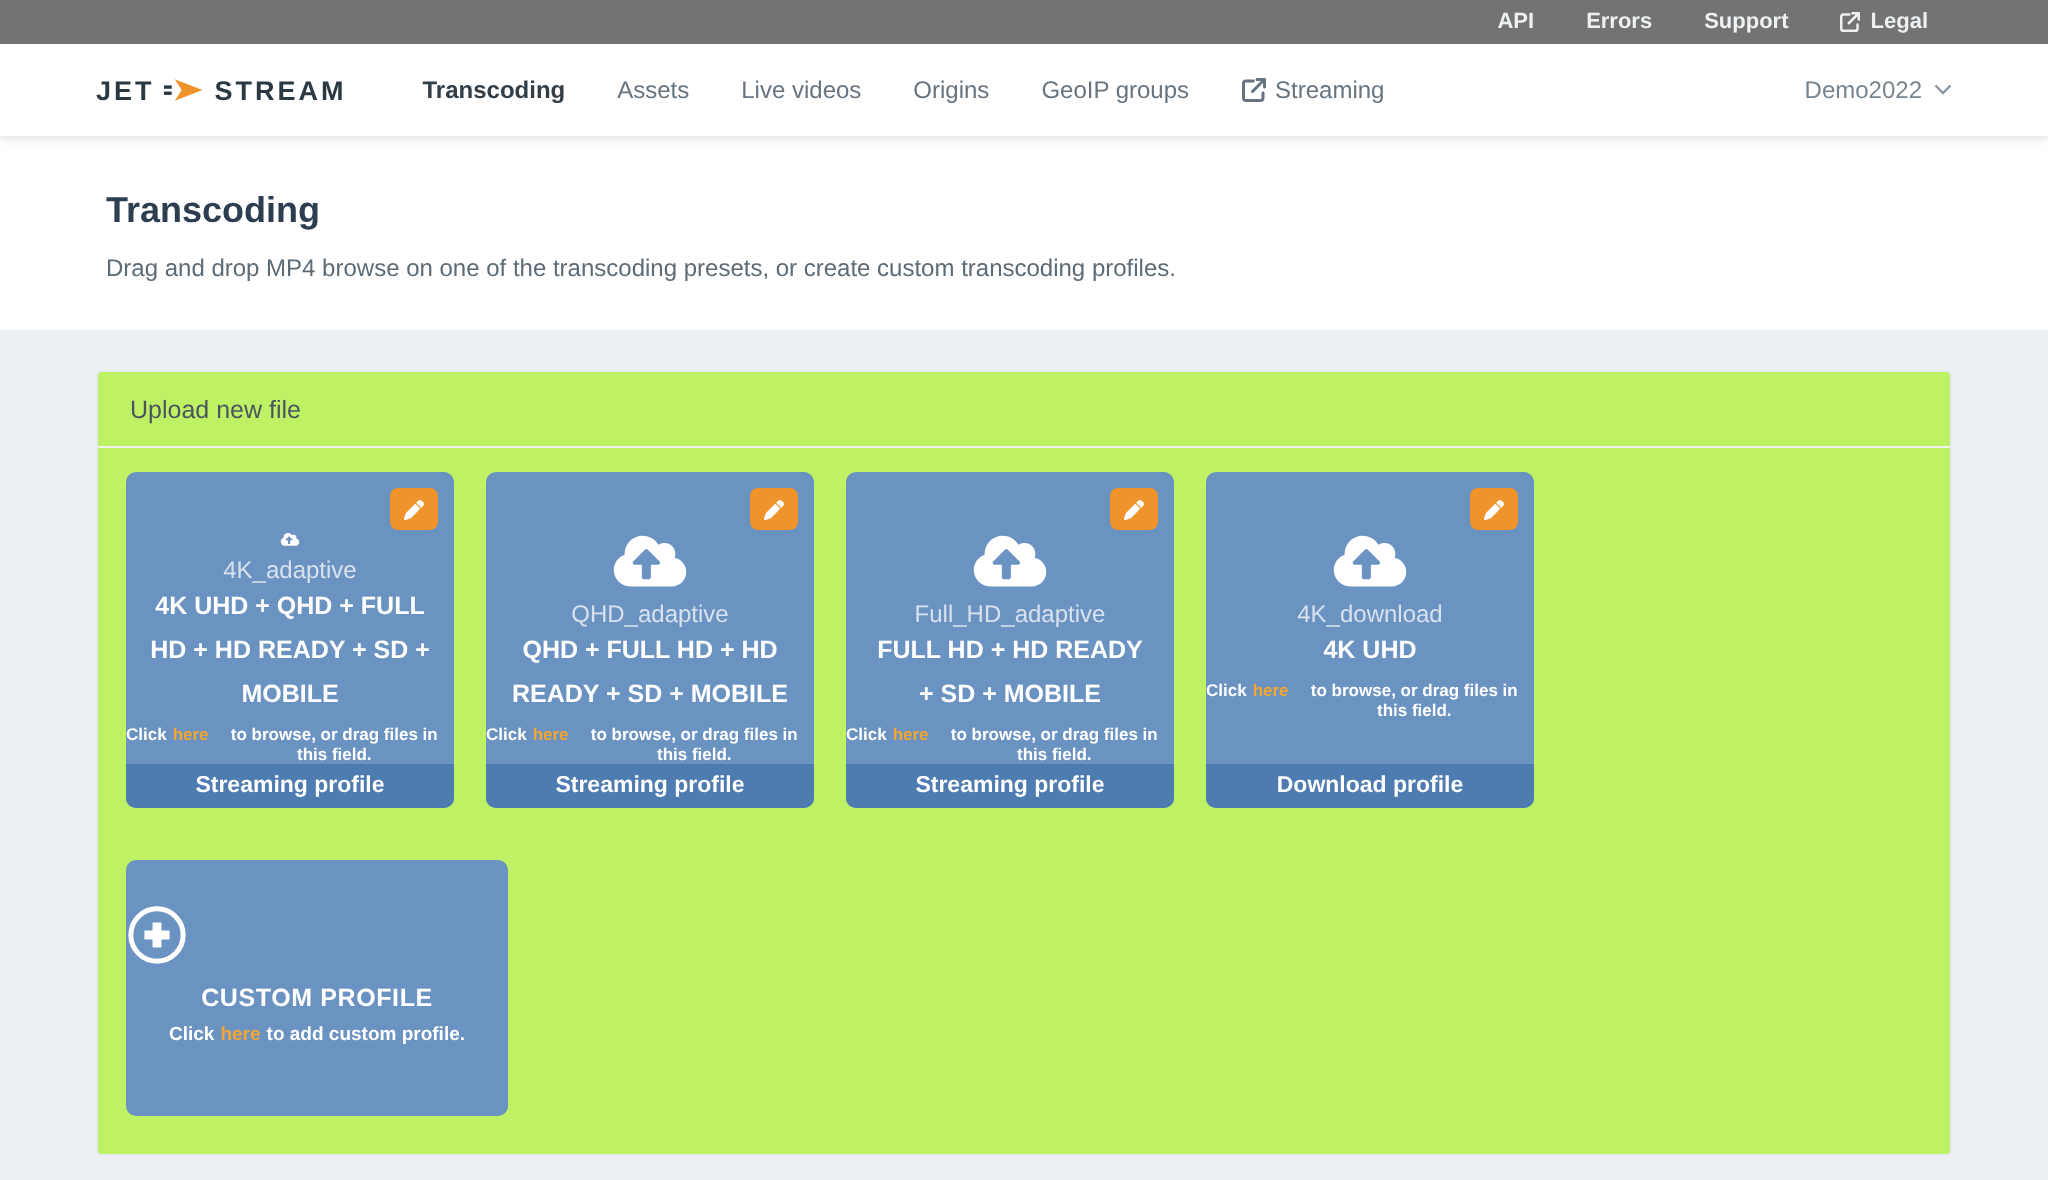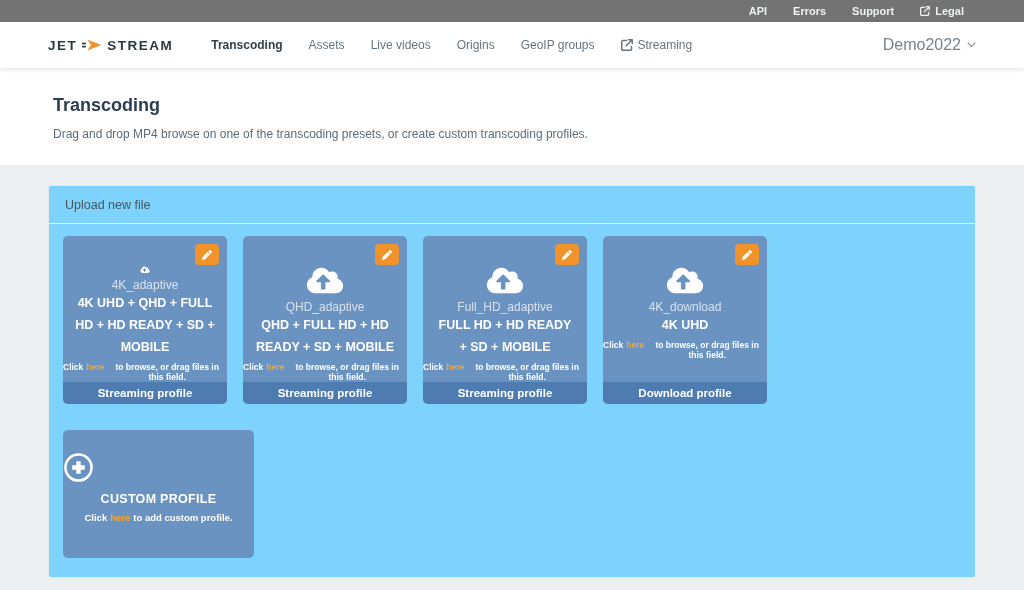--- a/index.html
+++ b/index.html
@@ -12,31 +12,31 @@
   .topbar-link { color:#edf1f3; font-size:11px; font-weight:bold; display:flex; align-items:center; gap:5px; cursor:pointer; }
   .ext-icon { width:10px; height:10px; fill:currentColor; display:inline-block; }
 
   
   .navbar { height:46px; background:#fff; display:flex; align-items:center; padding:0 48px; box-shadow:0 2px 4px rgba(0,0,0,.10); position:relative; z-index:5; }
   .logo { display:flex; align-items:center; font-weight:bold; font-size:13.5px; letter-spacing:1.5px; color:#2b3a42; cursor:pointer; }
   .logo svg { margin:0 5px; }
   .nav-items { display:flex; align-items:center; gap:26px; margin-left:38px; list-style:none; }
   .nav-item { font-size:12px; color:#67747f; cursor:pointer; display:flex; align-items:center; gap:5px; }
   .nav-item.active { color:#323f49; font-weight:bold; }
-  .account { margin-left:auto; display:flex; align-items:center; gap:6px; font-size:16px; color:#76848f; cursor:pointer; }
+  .account { margin-left:auto; display:flex; align-items:center; gap:6px; font-size:12px; color:#76848f; cursor:pointer; }
   .chev { width:9px; height:6px; stroke:#8a98a3; stroke-width:1.6; fill:none; }
 
   
   .title-band { background:#fff; height:97px; padding:27px 53px 0; }
   .page-title { font-size:18px; font-weight:bold; color:#2c3e50; }
   .page-subtitle { margin-top:11px; font-size:12px; color:#5c6b75; }
 
   
   .content { height:425px; padding:20px 48px 0; background:#edf0f2; }
-  .card { width:100%; height:393px; background:#7dd3fc; border:1px solid #e7eaec; border-radius:3px; overflow:hidden; }
+  .card { width:100%; height:393px; background:#bef264; border:1px solid #e7eaec; border-radius:3px; overflow:hidden; }
   .card-header { padding:12px 16px 11px; font-size:12.5px; color:#4a5560; border-bottom:1px solid #f0f1f2; }
   .card-body { padding:12px 14px 0; }
 
   
   .preset-row { display:flex; gap:16px; }
   .tile { width:164px; height:168px; background:#6b93c1; border-radius:5px; position:relative; display:flex; flex-direction:column; align-items:center; color:#fff; text-align:center; cursor:pointer; }
   .edit-btn { position:absolute; top:8px; right:8px; width:24px; height:21px; background:#f0932b; border:none; border-radius:4px; display:flex; align-items:center; justify-content:center; cursor:pointer; }
   .edit-btn svg { width:10px; height:10px; fill:#fff; }
   .cloud-icon { margin-top:30px; width:42px; height:29px; fill:#fff; }
   .tile-name { margin-top:5px; font-size:12px; color:#d8e1ee; }

